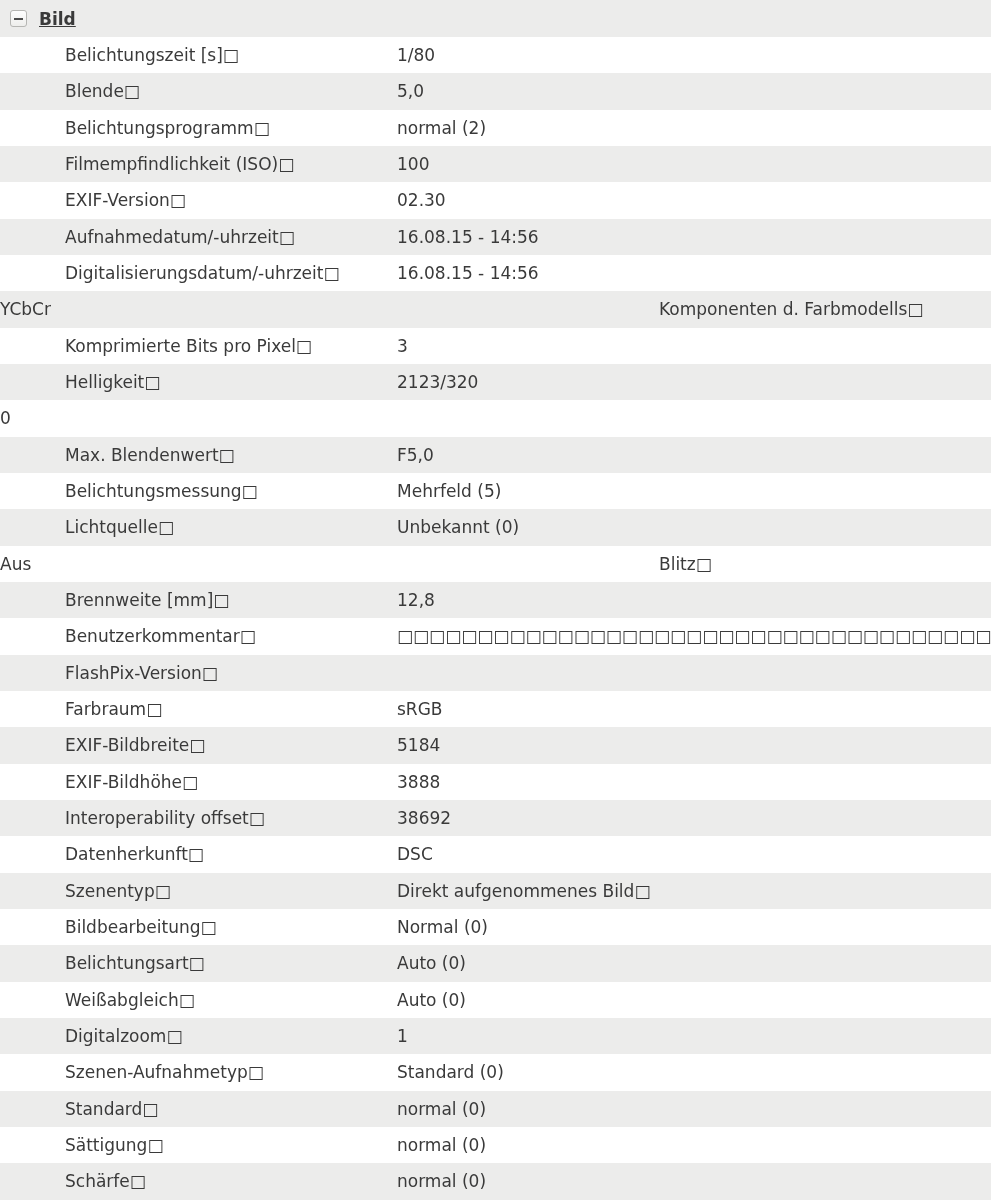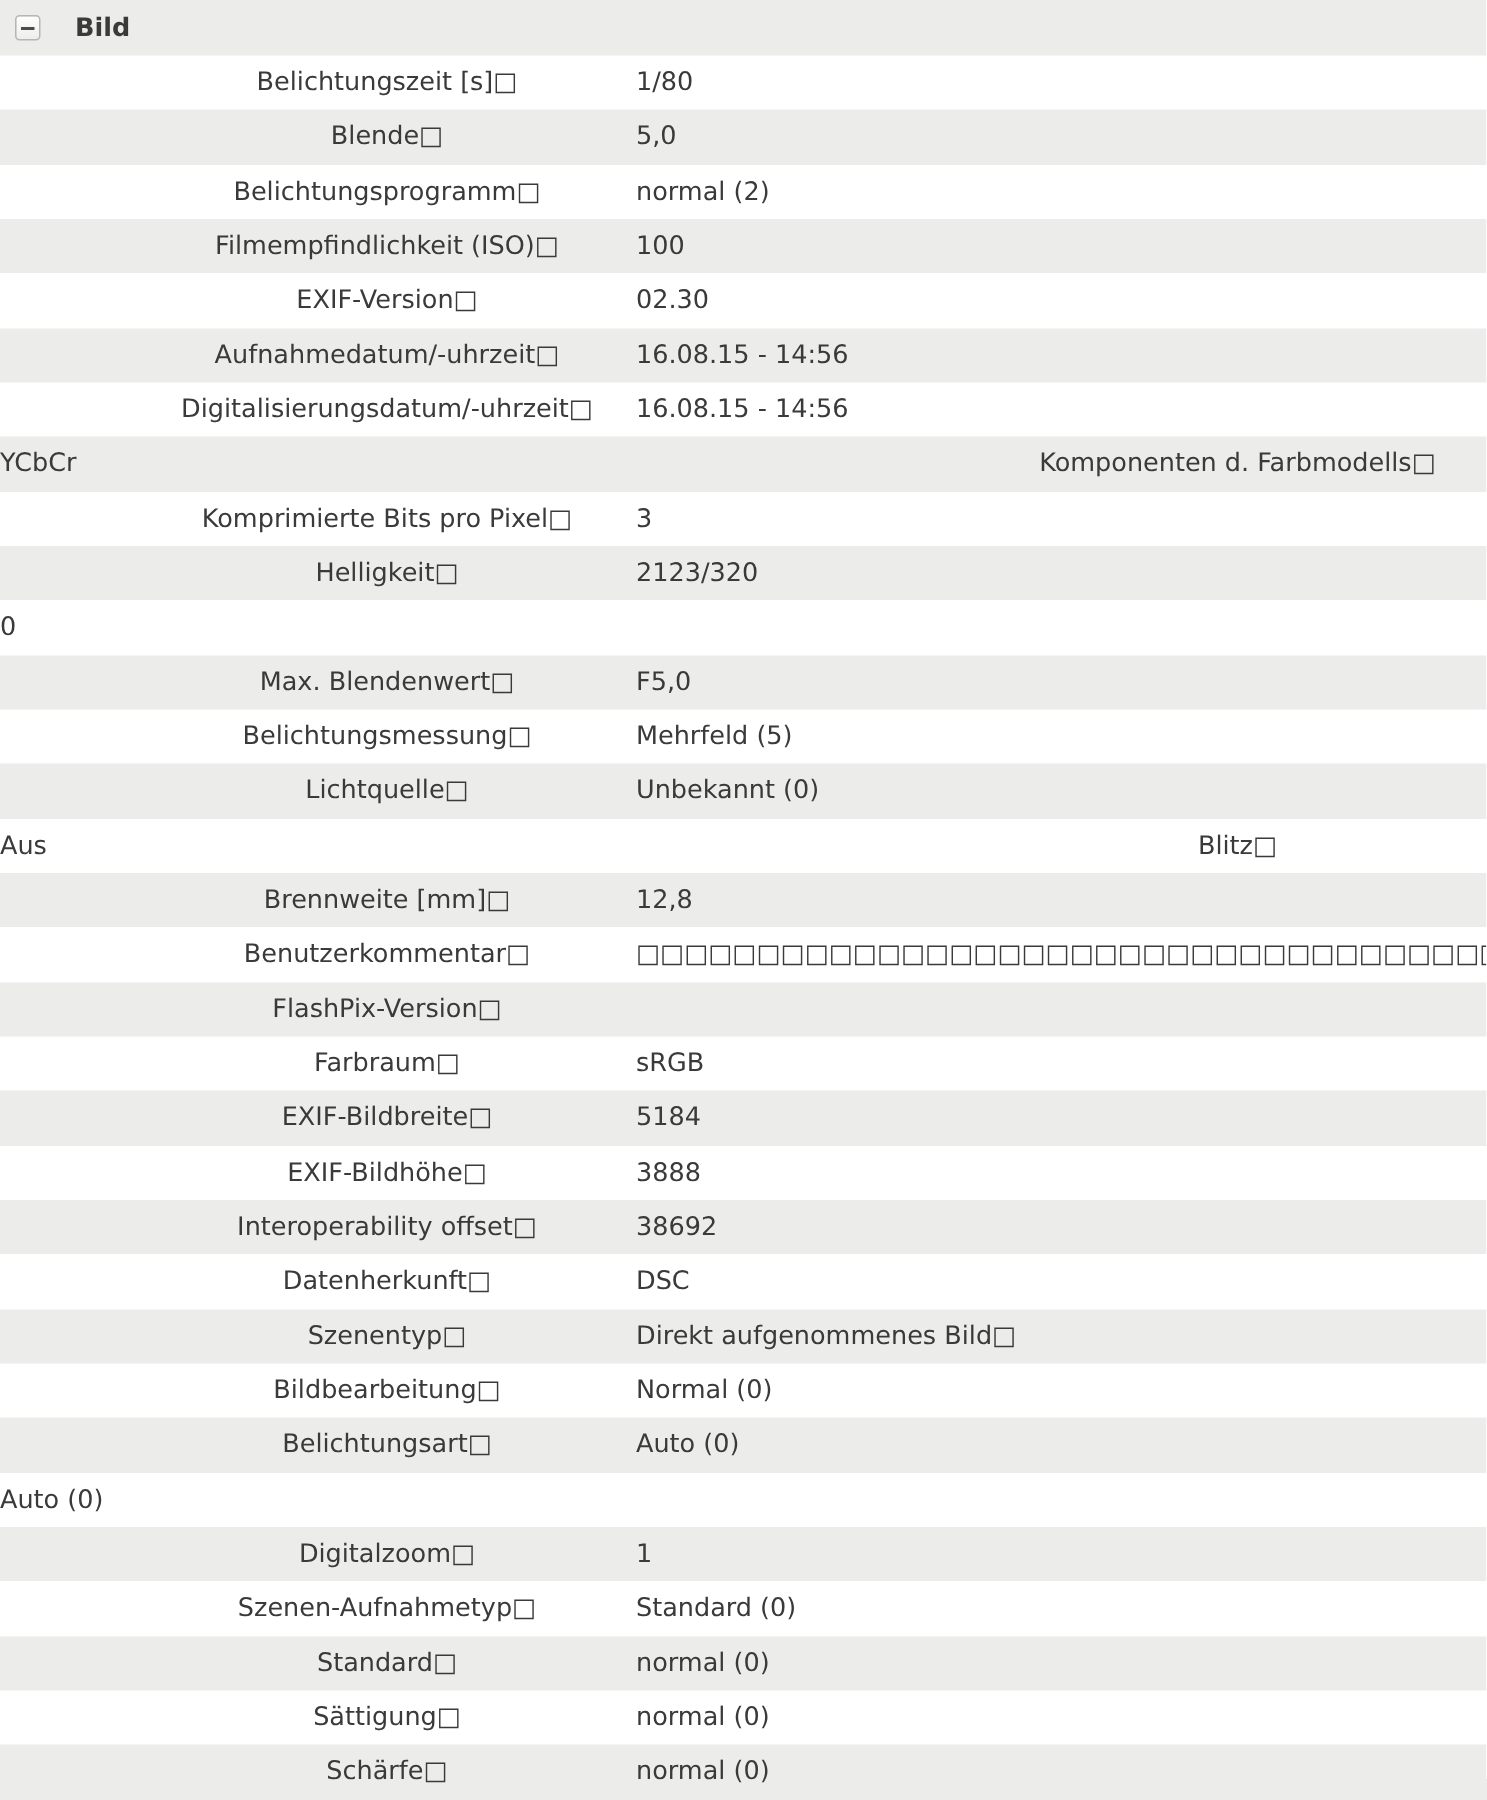--- a/index.html
+++ b/index.html
@@ -20,32 +20,32 @@
     box-sizing:border-box;
     width:17px;height:17px;
     margin-left:10px;
     border:1px solid #b6b6b3;
     border-radius:3px;
     background:linear-gradient(#fefefe,#eeeeec);
     display:flex;align-items:center;justify-content:center;
     flex:0 0 auto;
   }
   .minus-bar{width:9px;height:2px;background:#4c4c4c;}
-  .section-title{margin-left:23px;}
+  .section-title{margin-left:12px;text-decoration:underline;}
   .rows{width:100%;}
   .row{
     height:36.34px;
     display:flex;align-items:center;
     font-size:17px;
     white-space:nowrap;
     overflow:hidden;
   }
   .row:nth-child(even){background:#ececeb;}
   .cell{display:block;}
-  .cell.label{flex:0 0 332px;margin-left:92px;overflow:visible;text-align:center;}
+  .cell.label{flex:0 0 332px;margin-left:65px;overflow:visible;}
   .cell.value{flex:1 1 auto;overflow:hidden;}
 </style>
 </head>
 <body>
 
 <div class="panel">
   <div class="section-header">
     <span class="expander">
       <span class="minus-bar"></span>
     </span>
@@ -174,20 +174,21 @@
     <span class="cell label">Bildbearbeitung□</span>
     <span class="cell value">Normal (0)</span>
   </div>
 
   <div class="row">
     <span class="cell label">Belichtungsart□</span>
     <span class="cell value">Auto (0)</span>
   </div>
 
   <div class="row">
+    <span class="cell label">Weißabgleich□</span>
     <span class="cell value">Auto (0)</span>
   </div>
 
   <div class="row">
     <span class="cell label">Digitalzoom□</span>
     <span class="cell value">1</span>
   </div>
 
   <div class="row">
     <span class="cell label">Szenen-Aufnahmetyp□</span>

